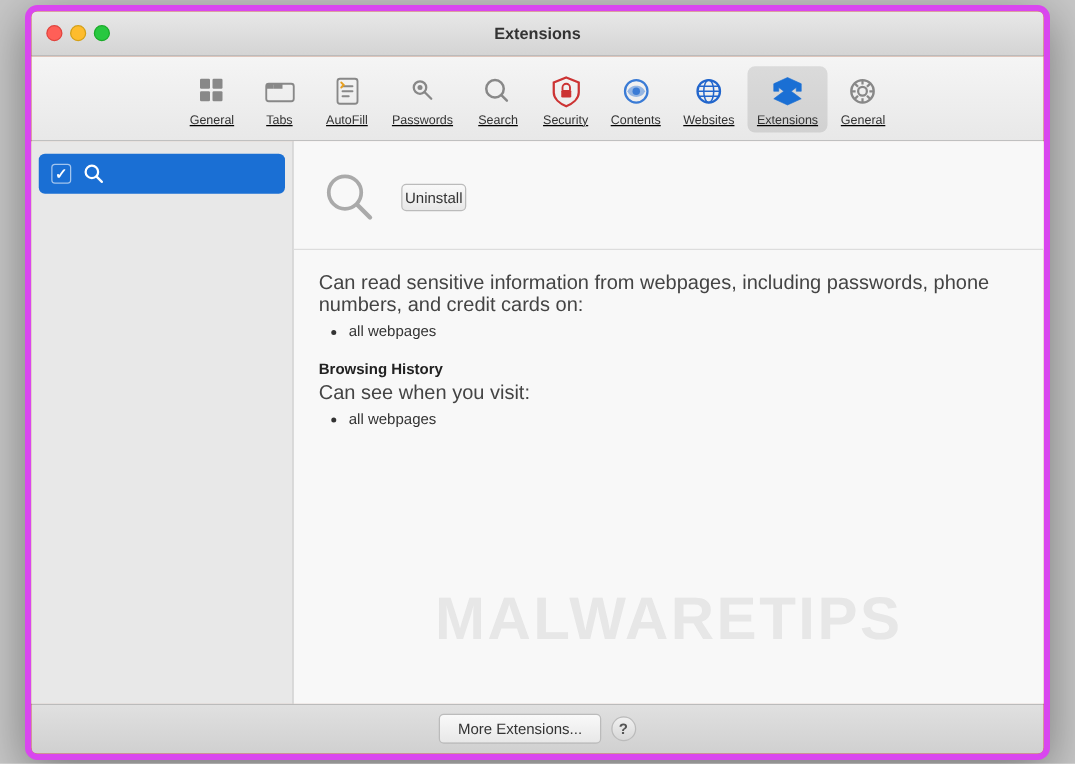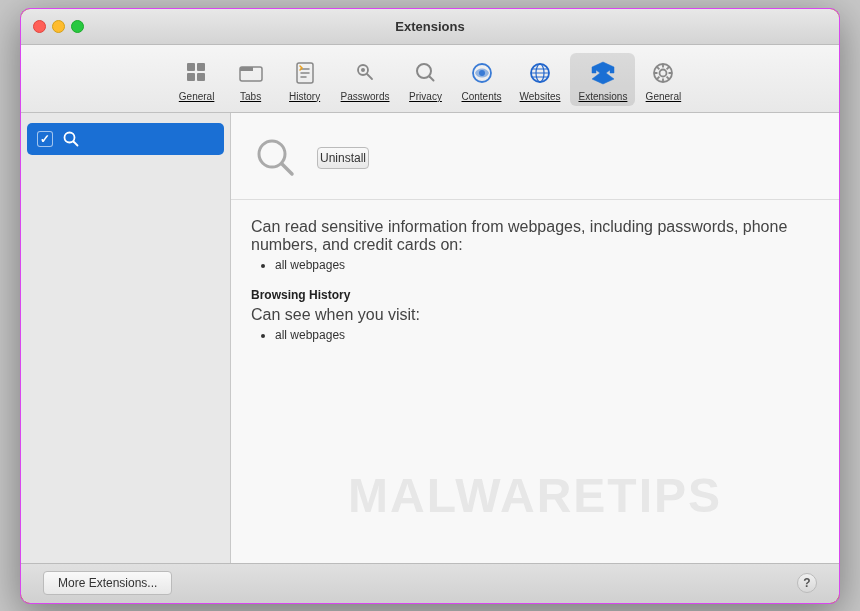--- a/index.html
+++ b/index.html
@@ -14,21 +14,21 @@
       height: 611px;
       overflow: hidden;
     }
 
     .window {
       width: 820px;
       background: #c2410c;
       border-radius: 10px;
       box-shadow: 0 10px 40px rgba(0,0,0,0.4);
       overflow: hidden;
-      border: 1px solid #d946ef;
+      border: 5px solid #d946ef;
     }
 
     
     .title-bar {
       background: linear-gradient(to bottom, #e8e8e8, #d4d4d4);
       height: 36px;
       display: flex;
       align-items: center;
       justify-content: center;
       position: relative;
@@ -267,21 +267,21 @@
       margin: 2px 0;
     }
 
     
     .bottom-bar {
       height: 40px;
       background: linear-gradient(to bottom, #e0e0e0, #d0d0d0);
       border-top: 1px solid #bbb;
       display: flex;
       align-items: center;
-      justify-content: space-between;
+      justify-content: center;
       padding: 0 22px;
       gap: 8px;
     }
 
     .more-extensions-btn {
       padding: 4px 14px;
       background: linear-gradient(to bottom, #f9f9f9, #e8e8e8);
       border: 1px solid #bbb;
       border-radius: 4px;
       font-size: 12px;
@@ -351,44 +351,54 @@
       </div>
 
       <div class="toolbar-item">
         <div class="toolbar-icon">
           <svg class="icon-svg" viewBox="0 0 28 28" fill="none">
             <rect x="6" y="4" width="16" height="20" rx="2" fill="none" stroke="#888" stroke-width="1.5"></rect>
             <path d="M10 10h8M10 14h8M10 18h5" stroke="#888" stroke-width="1.5" stroke-linecap="round"></path>
             <path d="M9 7l2 2-2 2" stroke="#e8a020" stroke-width="1.5" stroke-linecap="round"></path>
           </svg>
         </div>
-        <span class="toolbar-label">History</span>
+        <span class="toolbar-label">AutoFill</span>
       </div>
 
       <div class="toolbar-item">
         <div class="toolbar-icon">
           <svg class="icon-svg" viewBox="0 0 28 28" fill="none">
             <circle cx="12" cy="11" r="5" fill="none" stroke="#888" stroke-width="1.8"></circle>
             <path d="M16 15l5 5" stroke="#888" stroke-width="1.8" stroke-linecap="round"></path>
             <circle cx="12" cy="11" r="2" fill="#888"></circle>
           </svg>
         </div>
         <span class="toolbar-label">Passwords</span>
       </div>
 
       <div class="toolbar-item">
         <div class="toolbar-icon">
           <svg class="icon-svg" viewBox="0 0 28 28" fill="none">
             <circle cx="12" cy="12" r="7" fill="none" stroke="#888" stroke-width="2"></circle>
             <path d="M17.5 17.5l4 4" stroke="#888" stroke-width="2" stroke-linecap="round"></path>
           </svg>
         </div>
-        <span class="toolbar-label">Privacy</span>
-      </div>
-
+        <span class="toolbar-label">Search</span>
+      </div>
+
+      <div class="toolbar-item">
+        <div class="toolbar-icon">
+          <svg class="icon-svg" viewBox="0 0 28 28" fill="none">
+            <path d="M14 3 L24 7 L24 15 C24 20 19 24 14 26 C9 24 4 20 4 15 L4 7 Z" fill="none" stroke="#cc3333" stroke-width="1.8"></path>
+            <rect x="10" y="13" width="8" height="6" rx="1" fill="#cc3333"></rect>
+            <path d="M11 13v-2a3 3 0 0 1 6 0v2" fill="none" stroke="#cc3333" stroke-width="1.5"></path>
+          </svg>
+        </div>
+        <span class="toolbar-label">Security</span>
+      </div>
 
       <div class="toolbar-item">
         <div class="toolbar-icon">
           <svg class="icon-svg" viewBox="0 0 28 28" fill="none">
             <circle cx="14" cy="14" r="9" fill="none" stroke="#3a7bd5" stroke-width="1.8"></circle>
             <path d="M7 14 C9 8 19 8 21 14 C19 20 9 20 7 14Z" fill="#3a7bd5" opacity="0.5"></path>
             <circle cx="14" cy="14" r="3" fill="#3a7bd5"></circle>
           </svg>
         </div>
         <span class="toolbar-label">Contents</span>

